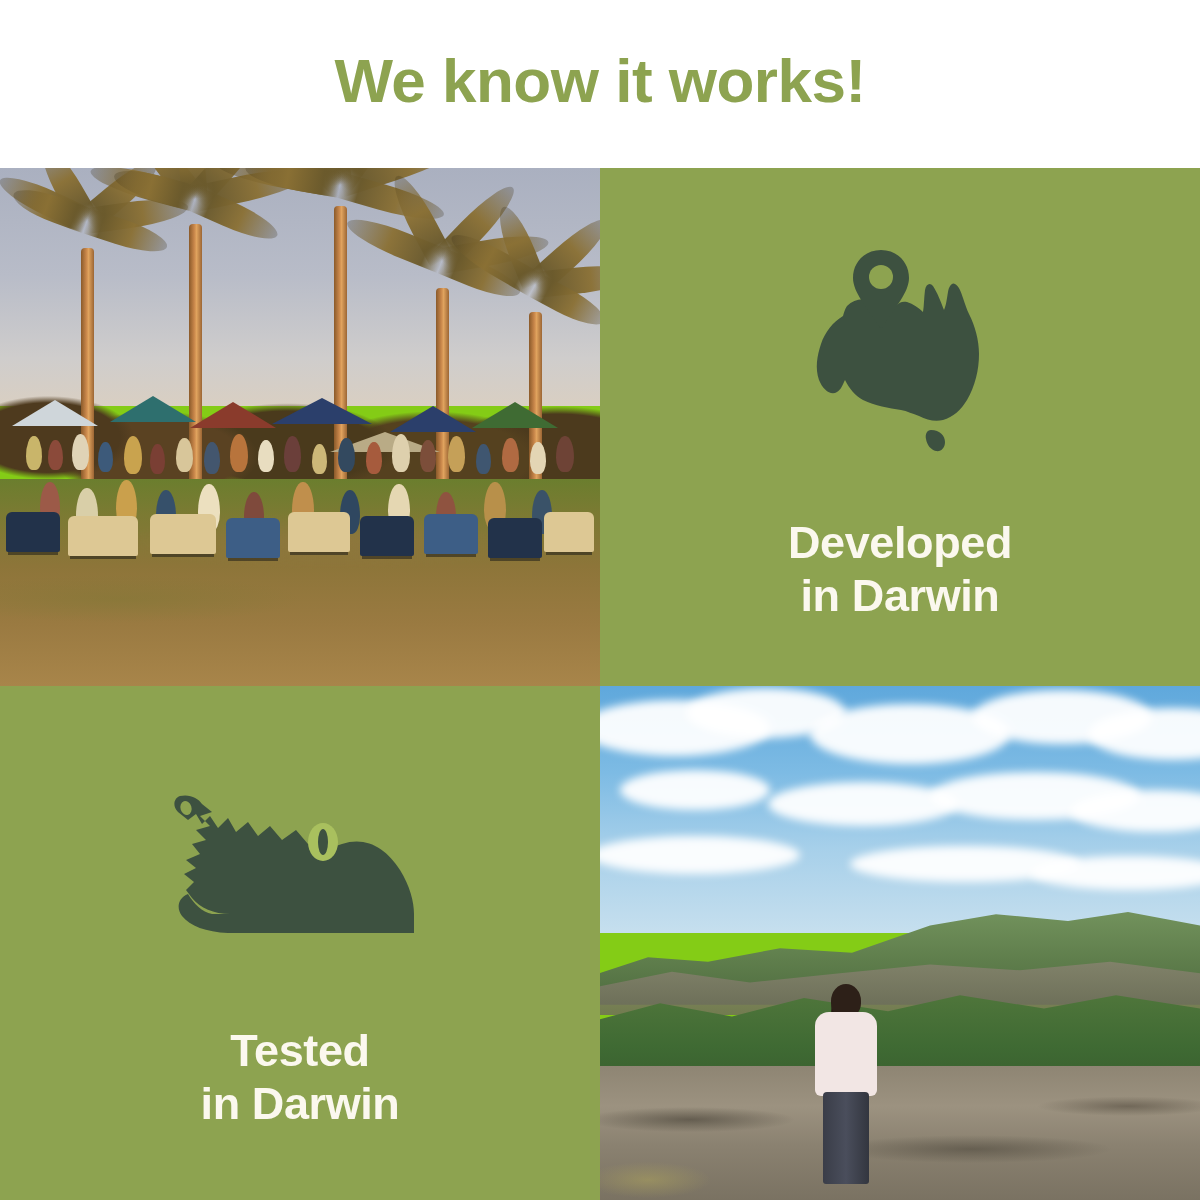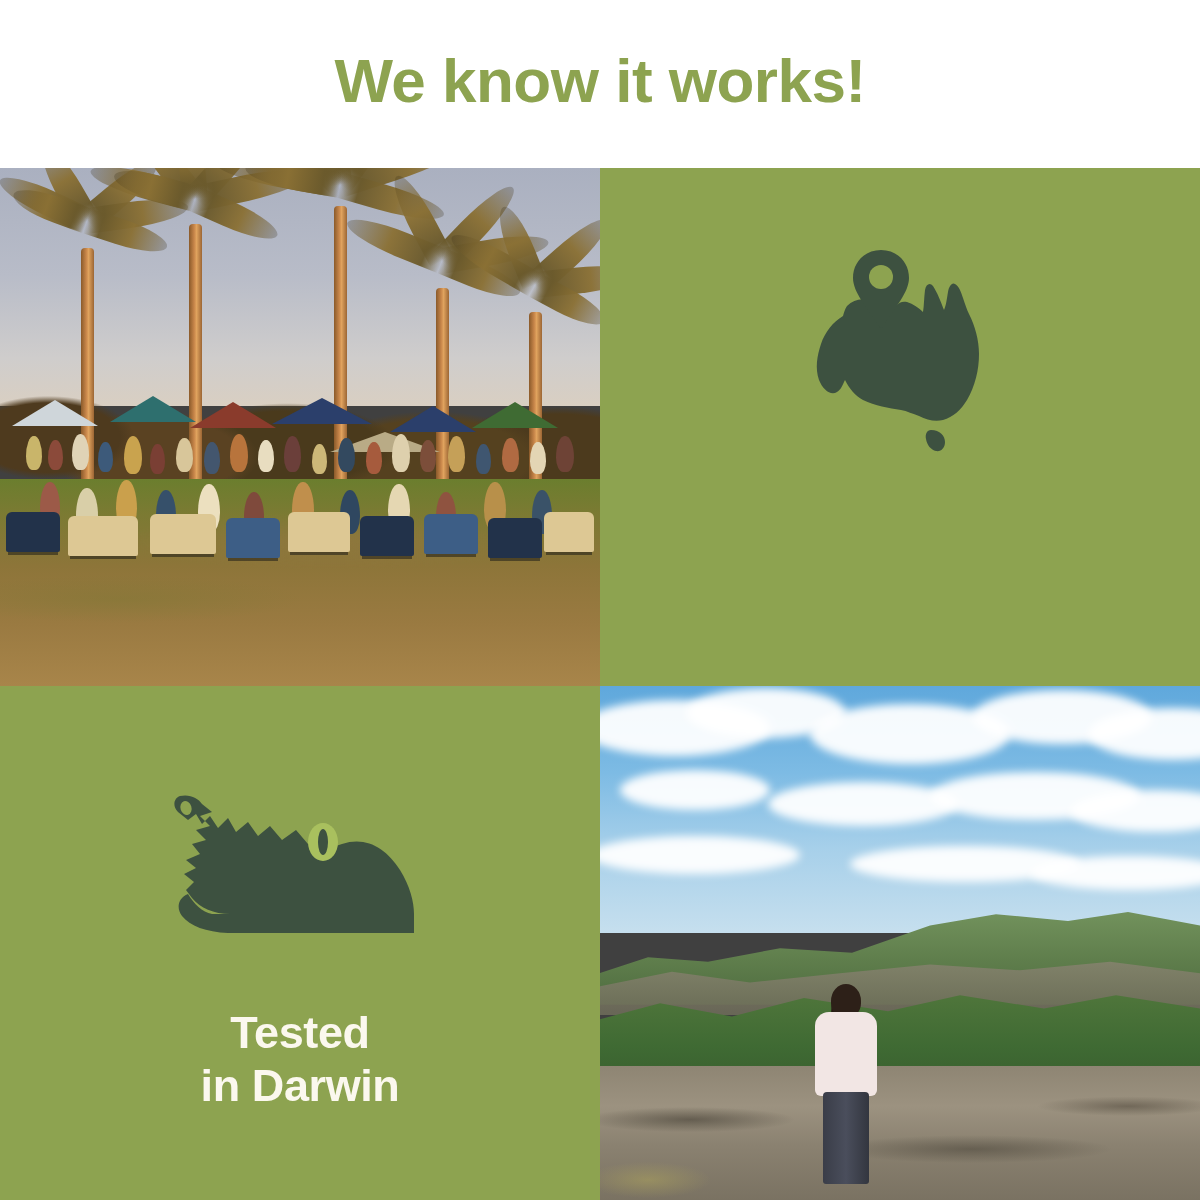--- a/index.html
+++ b/index.html
@@ -7,21 +7,21 @@
     padding: 0;
     background: #ffffff;
   }
   body {
     font-family: "Liberation Sans", sans-serif;
   }
   .page {
     position: relative;
     width: 1200px;
     height: 1200px;
-    background: #404040;
+    background: #84cc16;
     overflow: hidden;
   }
 
   
   .header {
     position: absolute;
     left: 0;
     top: 0;
     width: 1200px;
     height: 168px;
@@ -74,21 +74,21 @@
     color: #fbf8ee;
     font-family: "Liberation Sans", sans-serif;
     font-weight: bold;
     font-size: 45px;
     line-height: 1.18;
     text-align: center;
     letter-spacing: -0.4px;
     margin: 0;
   }
   .caption.darwin-caption { margin-top: 52px; }
-  .caption.kakadu-caption { margin-top: 56px; }
+  .caption.kakadu-caption { margin-top: 74px; }
   .caption-line { display: block; }
 
   
   .photo { position: absolute; inset: 0; }
 
   .mkt-sky {
     position: absolute; left: 0; top: 0; width: 100%; height: 46%;
     background: linear-gradient(180deg, #aab0c0 0%, #b8bcc8 45%, #cfcdcc 80%, #d9cfc2 100%);
   }
   .mkt-treeline {
@@ -413,20 +413,24 @@
           <path class="icon-dark" d="
             M 86,10
             C 70,10 58,22 58,38
             C 58,52 72,68 84,86
             C 85,88 87,88 88,86
             C 100,68 114,52 114,38
             C 114,22 102,10 86,10 Z"></path>
           <circle cx="86" cy="37" r="12" fill="#8da350"></circle>
         </svg>
       </div>
+      <p class="caption darwin-caption">
+        <span class="caption-line">Developed</span>
+        <span class="caption-line">in Darwin</span>
+      </p>
     </div>
 
     <div class="cell cell-green">
       <div class="icon-wrap croc-icon-wrap">
         <svg width="260" height="160" viewBox="0 0 260 160" xmlns="http://www.w3.org/2000/svg" aria-hidden="true">
 
           <path class="icon-dark" d="
             M 10,10
             C 4,12 2,20 8,26
             L 18,34

